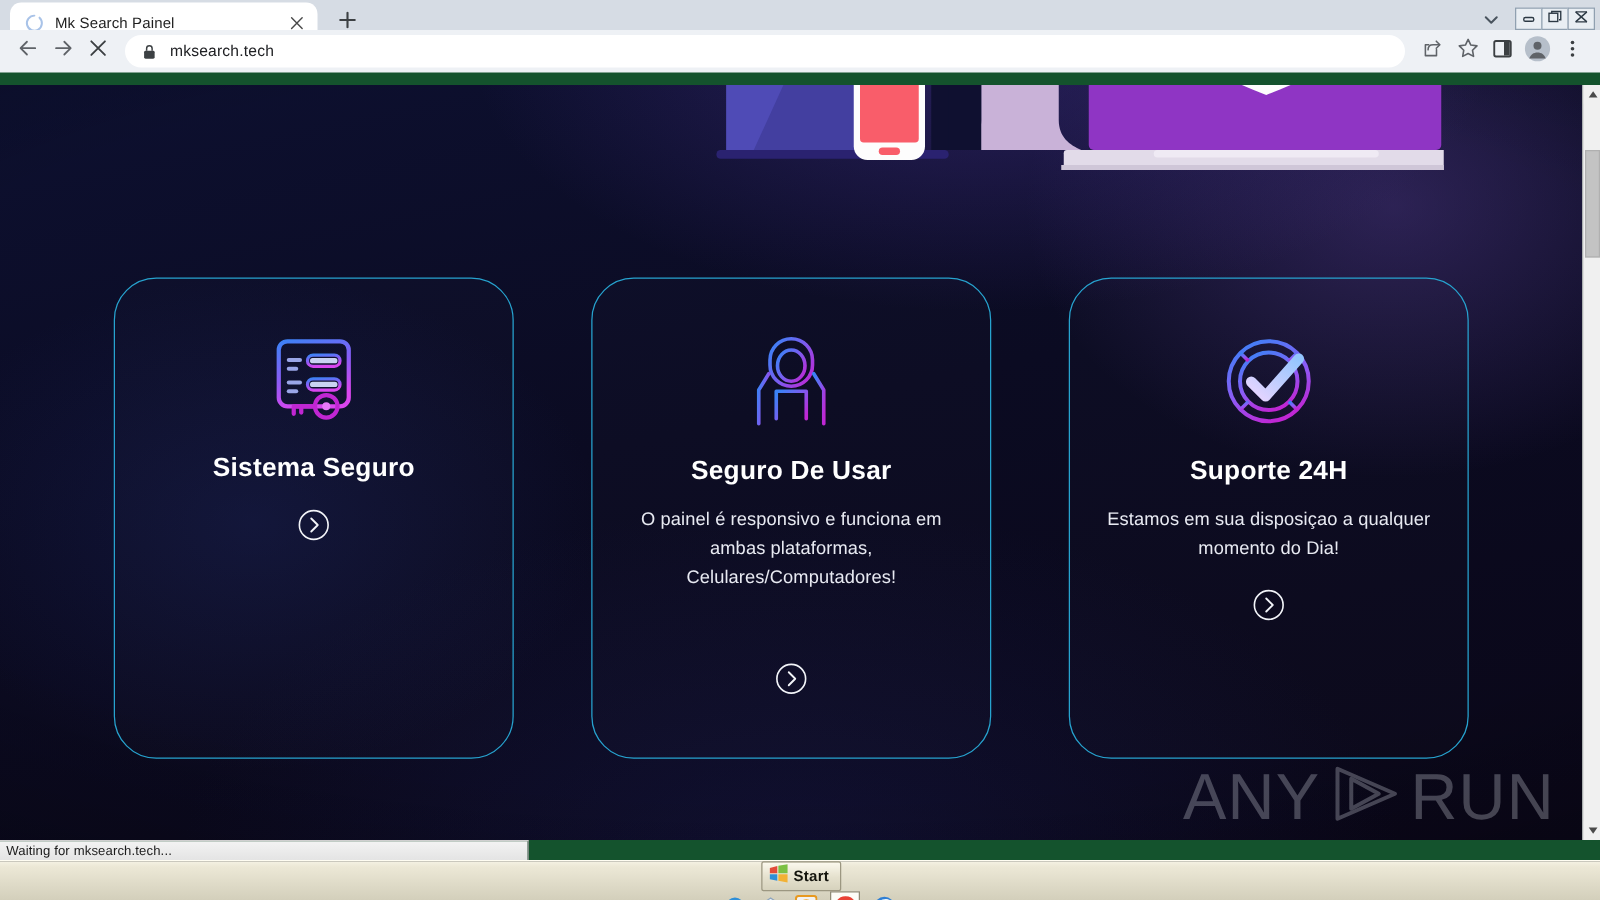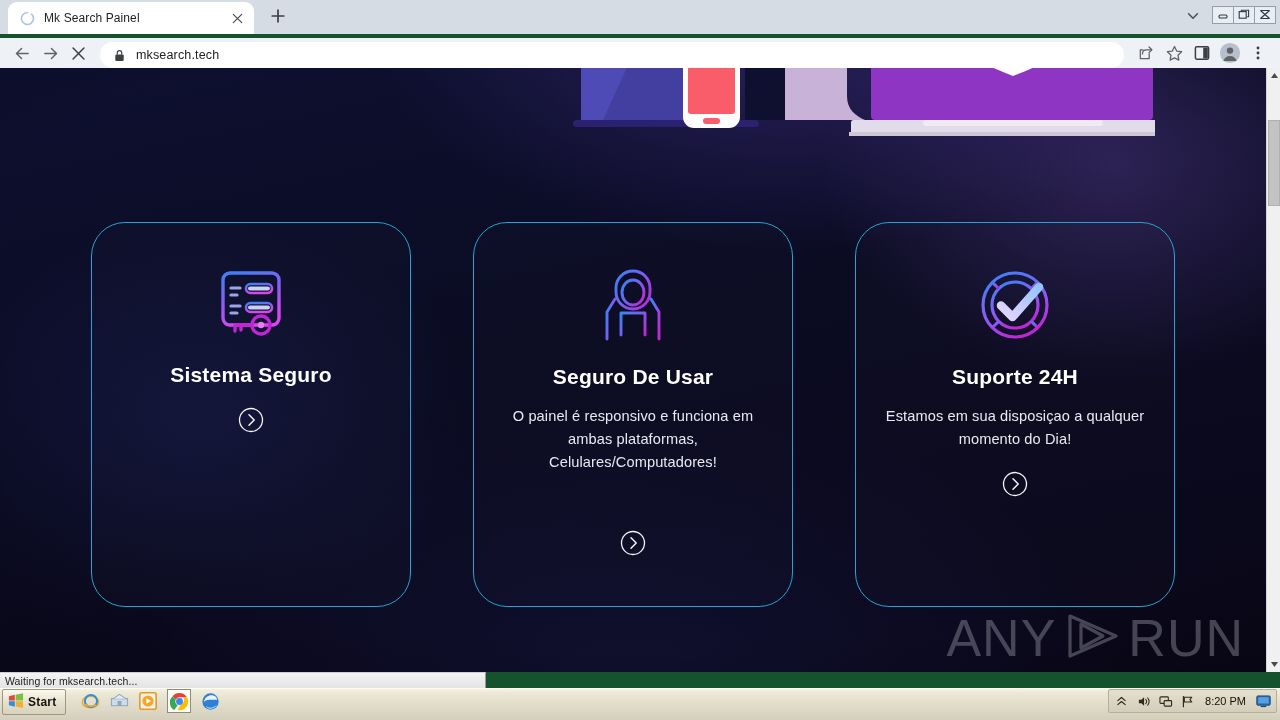--- a/index.html
+++ b/index.html
@@ -48,21 +48,21 @@
   .wincaption { display:flex; align-items:center; gap:0; margin-left:6px; margin-bottom:6px; }
   .wcbtn {
     width:22px; height:18px; border:1px solid #90a0b0; background:#e9eef3;
     display:flex; align-items:center; justify-content:center; color:#2c3944;
     margin-left:-1px;
   }
   .wcbtn:first-child { margin-left:0; }
 
   
   .toolbar {
-    position:absolute; left:0; top:38px; width:1280px; height:34px;
+    position:absolute; left:0; top:24px; width:1280px; height:34px;
     background:#eef1f5; display:flex; align-items:center; padding:0 8px;text-align:right;
   }
   .tbicon {
     width:28px; height:28px; border-radius:50%; flex:none;
     display:flex; align-items:center; justify-content:center; color:#5f6368;
   }
   .omnibox {
     flex:1; height:26px; margin:0 8px; background:#fff; border-radius:13px;
     display:flex; align-items:center; padding:0 12px; min-width:0;
   }
@@ -126,33 +126,33 @@
     background:#f0f0f0; border-left:1px solid #d6d6d6;
   }
   .sb-arrow { width:14px; height:15px; display:flex; align-items:center; justify-content:center;
               background:#f0f0f0; color:#606060; }
   .sb-arrow.bot { position:absolute; bottom:0; left:0; }
   .sb-thumb { position:absolute; left:1px; top:52px; width:12px; height:86px;
               background:#c3c3c3; border:1px solid #b0b0b0; }
 
   
   .statusbar {
-    position:absolute; left:0; top:672px; width:486px; height:16px;
+    position:absolute; left:0; top:672px; width:423px; height:16px;
     background:linear-gradient(#f3f3f3,#e4e4e4);
     border-right:1px solid #9a9a9a; border-top:1px solid #cfcfcf;
     display:flex; align-items:center; padding-left:5px;
   }
   .status-text { font-size:10.5px; color:#1b1b1b; letter-spacing:.1px; }
 
   
   #taskbar {
     position:absolute; left:0; top:688px; width:1280px; height:32px;
     background:linear-gradient(180deg,#f5f2e4 0%,#ece8d6 14%,#dfdbc8 58%,#d3cfbb 100%);
     border-top:1px solid #fffdf2;
-    display:flex; align-items:flex-start;
+    display:flex; align-items:center;flex-direction:column;
   }
   .start-btn {
     margin-left:2px; height:26px; padding:0 9px 0 4px;
     background:linear-gradient(180deg,#fbf9ee,#e6e2cf 50%,#d6d2bd);
     border:1px solid #9c9781; border-radius:2px;
     display:flex; align-items:center; gap:4px;
   }
   .start-label { font-size:12px; font-weight:700; color:#14140d; letter-spacing:.2px; }
   .quicklaunch { display:flex; align-items:center; gap:9px; margin-left:14px; }
   .ql { width:20px; height:20px; display:flex; align-items:center; justify-content:center; }

